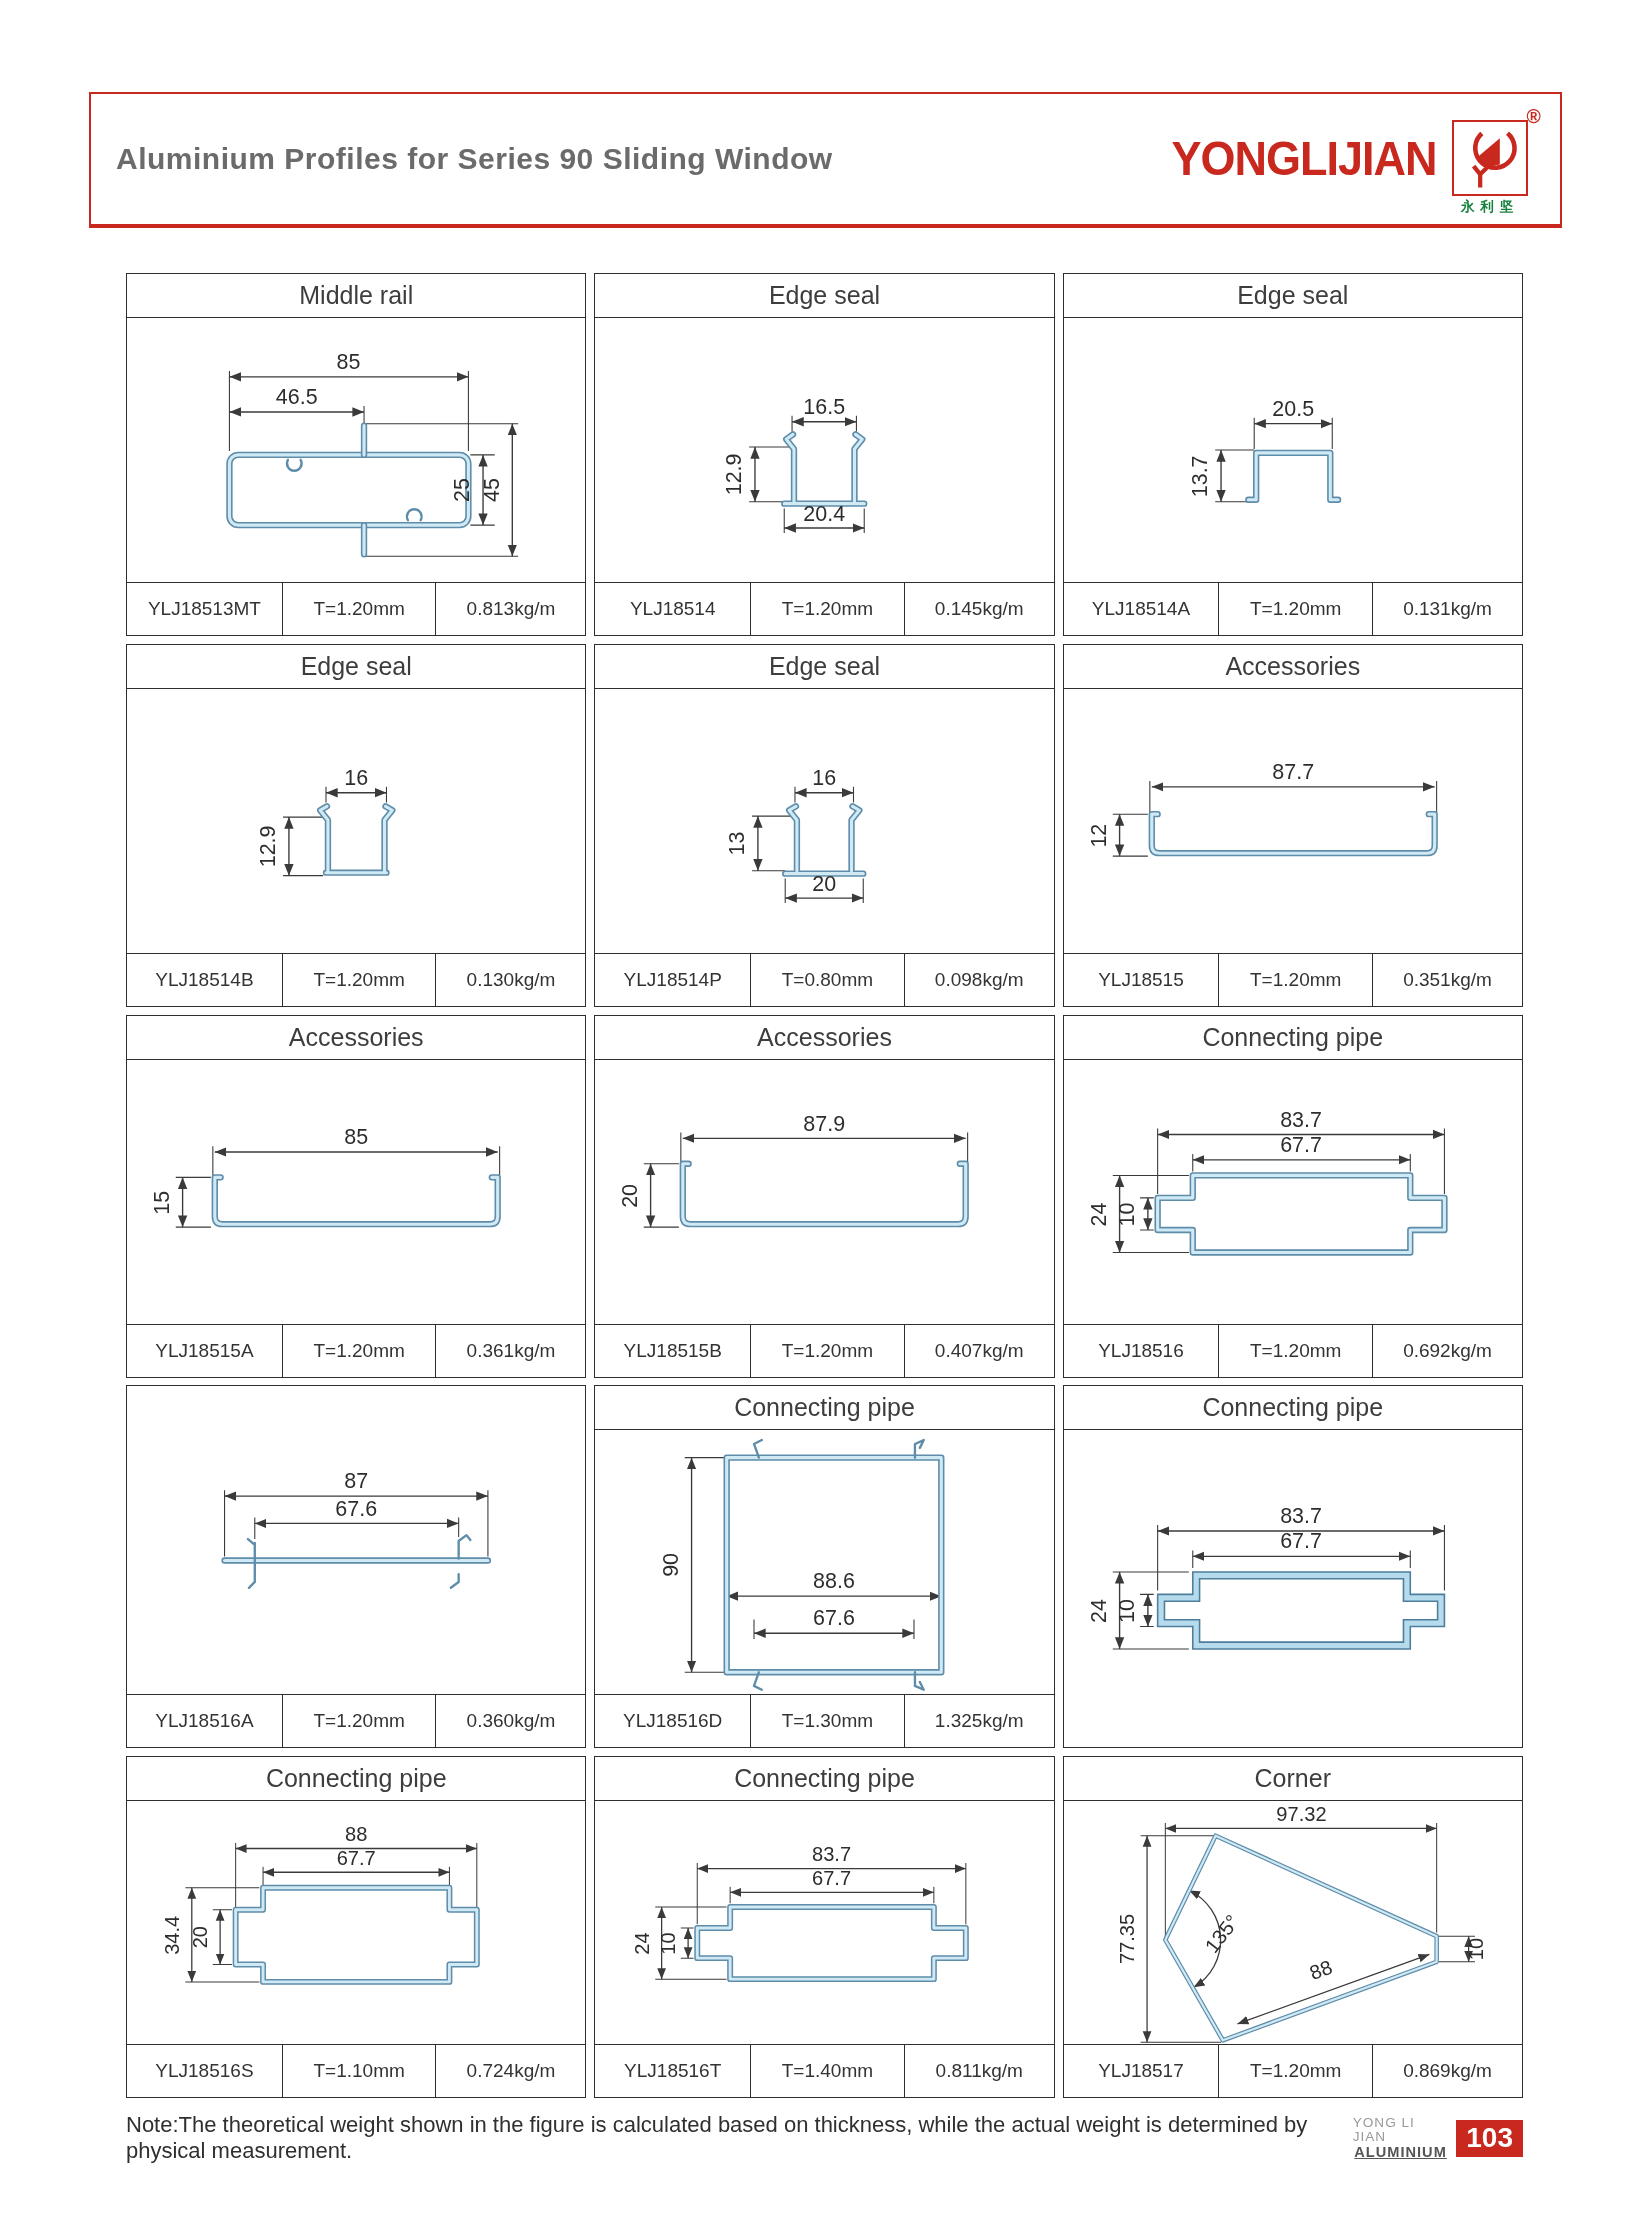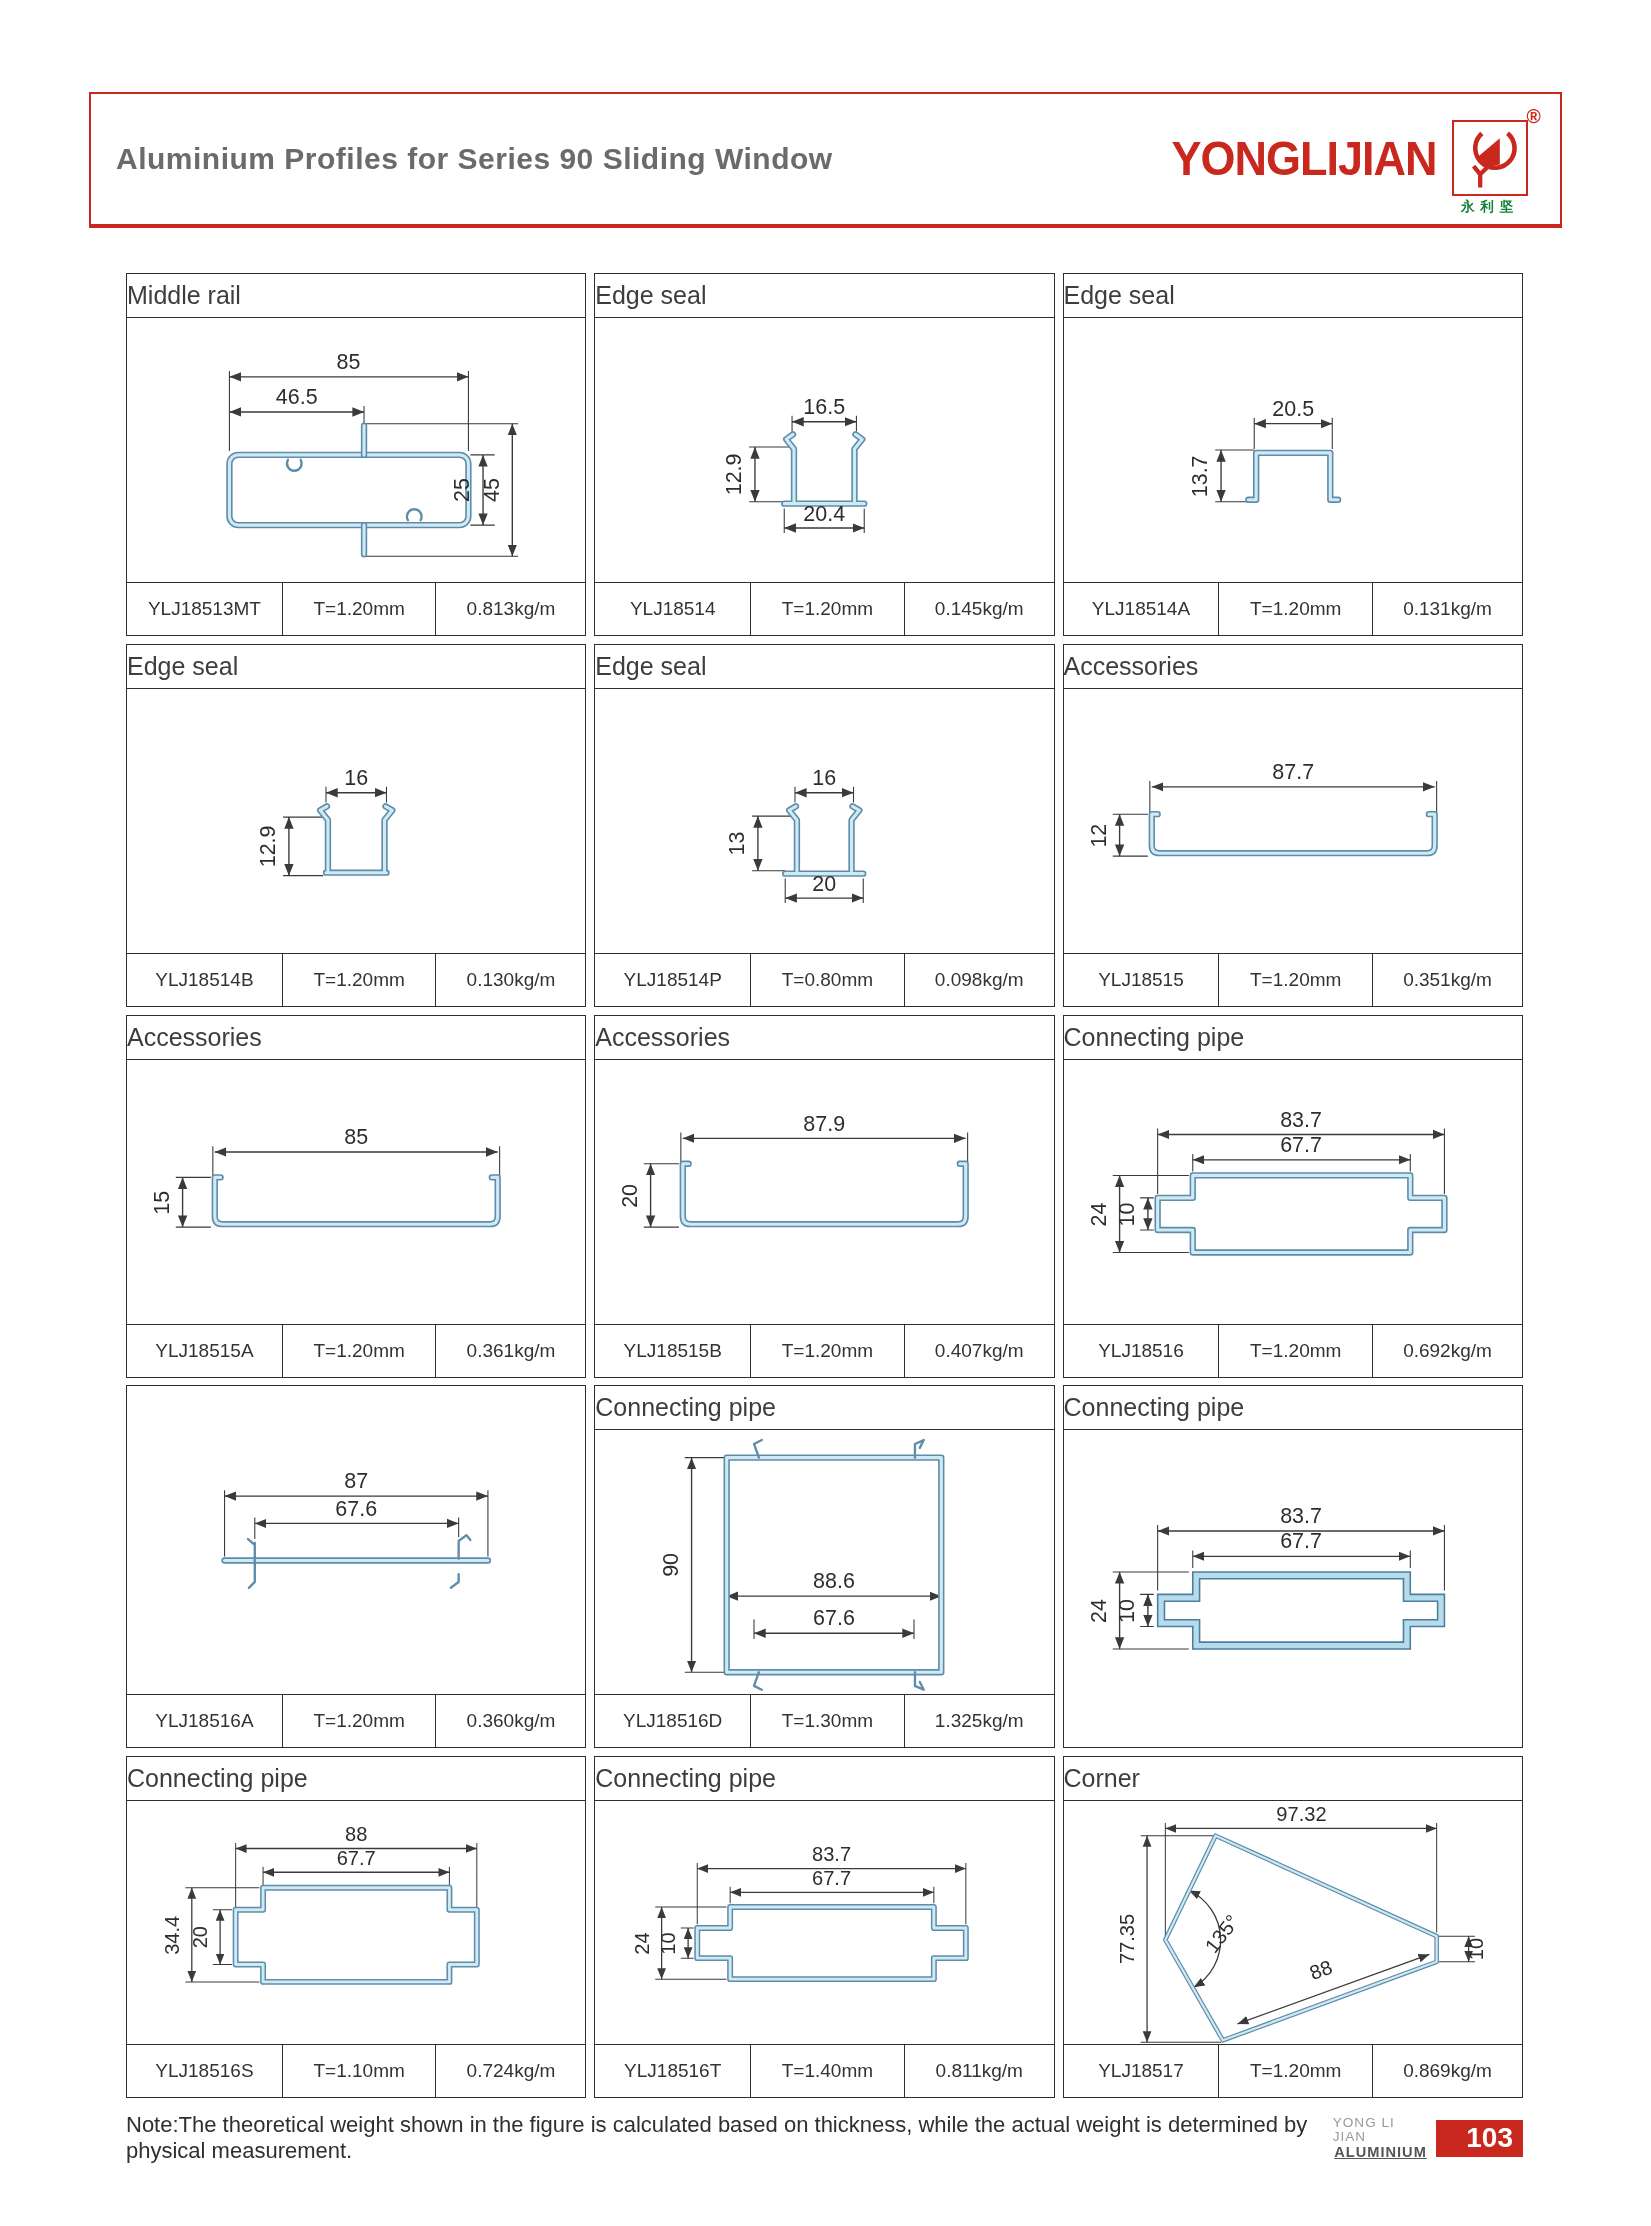--- a/index.html
+++ b/index.html
@@ -14,21 +14,21 @@
   .brand-text{font-size:45px;font-weight:bold;color:#c8281e;letter-spacing:-1px;transform:scaleY(1.05);}
   .emblem{position:relative;width:83px;height:101px;}
   .emblem-box{position:absolute;left:0;top:11.6px;width:76px;height:76px;border:2.9px solid #c8281e;box-sizing:border-box;}
   .emblem-reg{position:absolute;right:-5.8px;top:-3.9px;font-size:19.4px;color:#c8281e;font-weight:bold;}
   .emblem-cn{position:absolute;left:0;top:89px;width:76px;text-align:center;font-size:13.6px;color:#15803d;
              font-weight:bold;letter-spacing:5.8px;white-space:nowrap;}
   
   .grid{position:absolute;left:126px;top:273px;width:1397px;
         display:grid;grid-template-columns:repeat(3,1fr);grid-template-rows:repeat(4,363px) 342px;gap:7.8px;}
   .cell{border:1.9px solid #2e2e2e;background:#fff;display:flex;flex-direction:column;box-sizing:border-box;}
-  .cell-title{height:43px;line-height:43px;border-bottom:1.9px solid #2e2e2e;text-align:left;
+  .cell-title{height:43px;line-height:43px;border-bottom:1.9px solid #2e2e2e;text-align:center;
               font-size:25px;color:#3d3d3d;flex:none;}
   .cell-draw{flex:1 1 auto;min-height:0;}
   .cell-draw svg{display:block;width:100%;height:100%;}
   .cell-foot{height:52px;border-top:1.9px solid #2e2e2e;display:flex;flex:none;font-size:19px;color:#333;}
   .cf{display:flex;align-items:center;justify-content:center;box-sizing:border-box;}
   .cf-model{width:34%;border-right:1.9px solid #2e2e2e;}
   .cf-thick{width:33.5%;border-right:1.9px solid #2e2e2e;}
   .cf-weight{flex:1;}
   
   .po{fill:none;stroke:#5e8ca9;stroke-width:6.5;stroke-linejoin:round;stroke-linecap:round;}
@@ -42,21 +42,21 @@
   .dt{font-family:"Liberation Sans",sans-serif;font-size:22px;fill:#2d2d2d;text-anchor:middle;}
   
   .note-bar{position:absolute;left:126px;top:2112px;width:1397px;display:flex;
             justify-content:space-between;align-items:center;}
   .note-text{font-size:22px;color:#2f2f2f;}
   .foot-brand{display:flex;align-items:center;gap:7.8px;}
   .fb-col{display:flex;flex-direction:column;align-items:center;line-height:1.05;}
   .fb-1{font-size:13.6px;color:#9a9a9a;letter-spacing:1px;}
   .fb-2{font-size:14.6px;color:#555;font-weight:bold;letter-spacing:1px;text-decoration:underline;}
   .fb-page{width:70px;height:37px;background:#c8281e;color:#fff;font-size:28px;font-weight:bold;
-           display:flex;align-items:center;justify-content:center;padding-left:20px;}
+           display:flex;align-items:center;justify-content:center;}
 </style>
 </head>
 <body>
 
 <svg width="0" height="0" style="position:absolute" aria-hidden="true">
   <defs>
     <marker id="arr" viewBox="0 0 10 10" refX="9.5" refY="5" markerWidth="9" markerHeight="9" orient="auto-start-reverse">
       <path d="M0,1.2 L9.5,5 L0,8.8 z" fill="#3a3a3a"></path>
     </marker>
   </defs>

